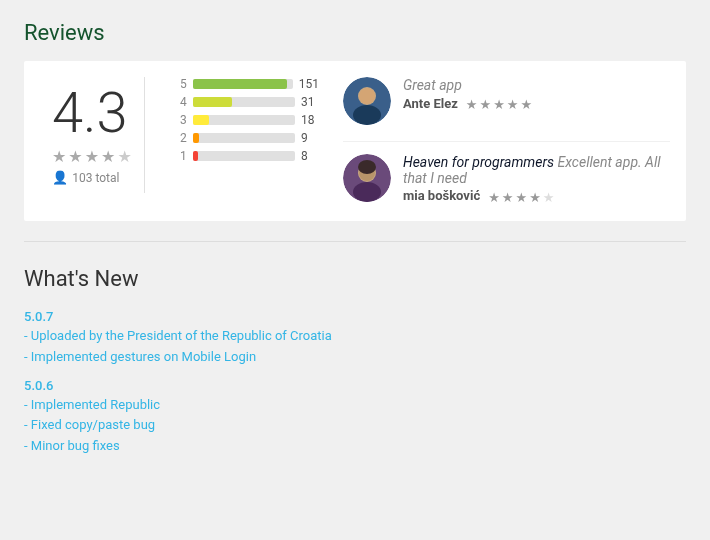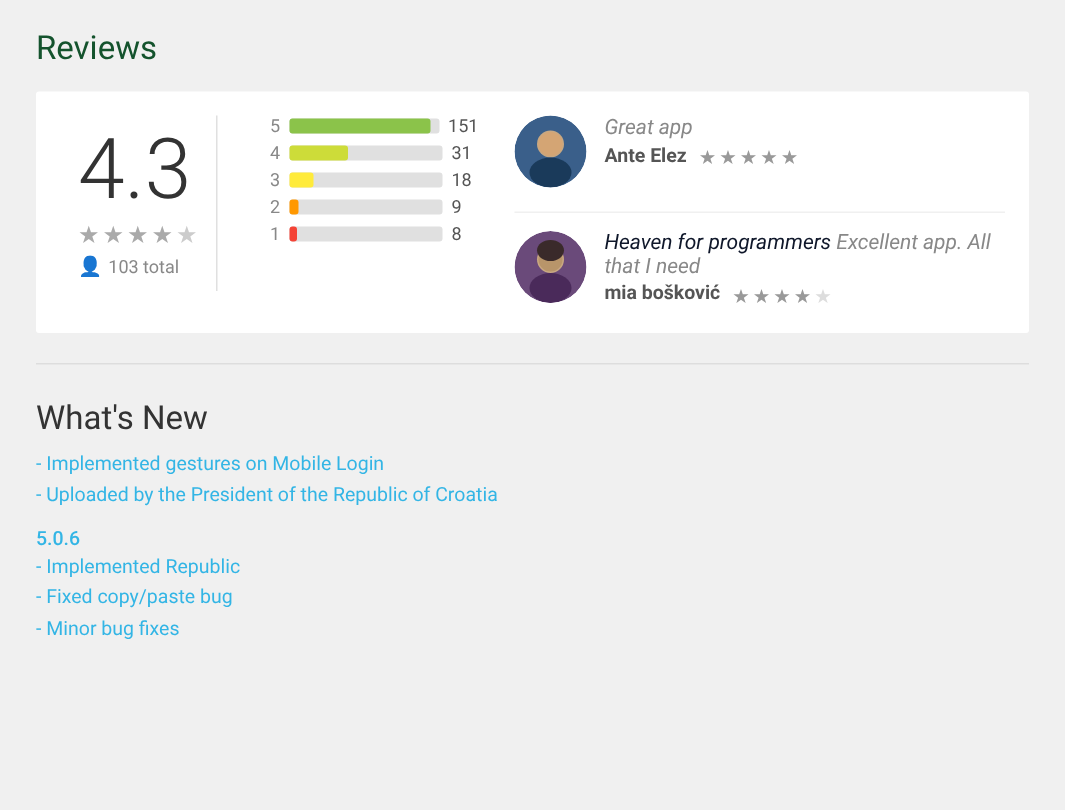--- a/index.html
+++ b/index.html
@@ -140,21 +140,21 @@
       border-top: 1px solid #ddd;
       margin: 20px 0;
     }
     .whats-new-section {
       padding: 4px 0;
     }
     h2.whats-new-title {
       font-size: 22px;
       font-weight: 400;
       color: #333;
-      margin-bottom: 8px;
+      margin-bottom: 18px;
     }
     .version-block {
       margin-bottom: 10px;
     }
     .version-number {
       font-size: 13px;
       color: #33b5e5;
       font-weight: 500;
       margin-bottom: 2px;
     }
@@ -282,22 +282,23 @@
       </div>
     </div>
   </div>
 
   <hr class="divider">
 
   <div class="whats-new-section">
     <h2 class="whats-new-title">What's New</h2>
     <div id="whats-new-content">
         <div class="version-block">
+          <div class="version-number">5.0.7</div>
+          <div class="version-item">- Uploaded by the President of the Republic of Croatia</div>
           <div class="version-item">- Implemented gestures on Mobile Login</div>
-          <div class="version-item">- Uploaded by the President of the Republic of Croatia</div>
         </div>
         <div class="version-block">
           <div class="version-number">5.0.6</div>
           <div class="version-item">- Implemented Republic</div>
           <div class="version-item">- Fixed copy/paste bug</div>
           <div class="version-item">- Minor bug fixes</div>
         </div>
       </div>
   </div>
 

